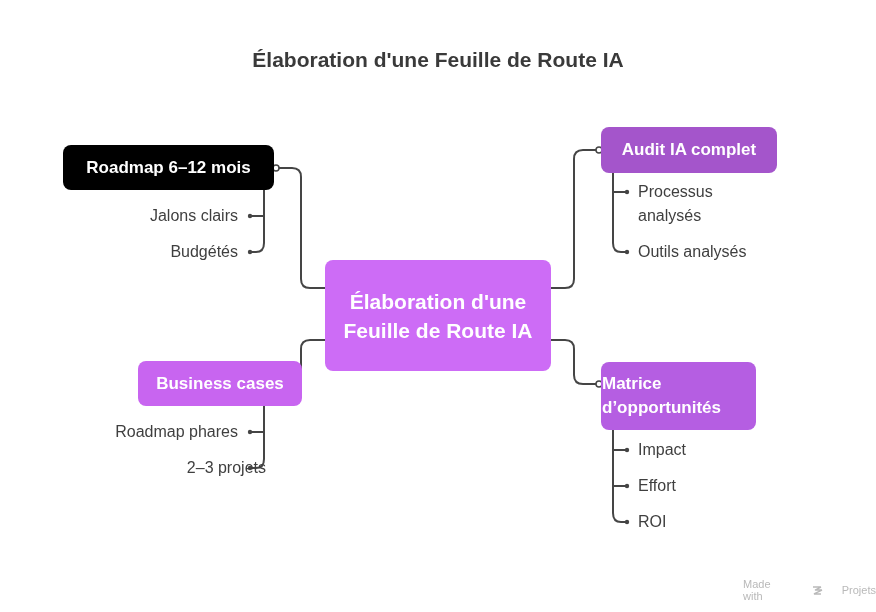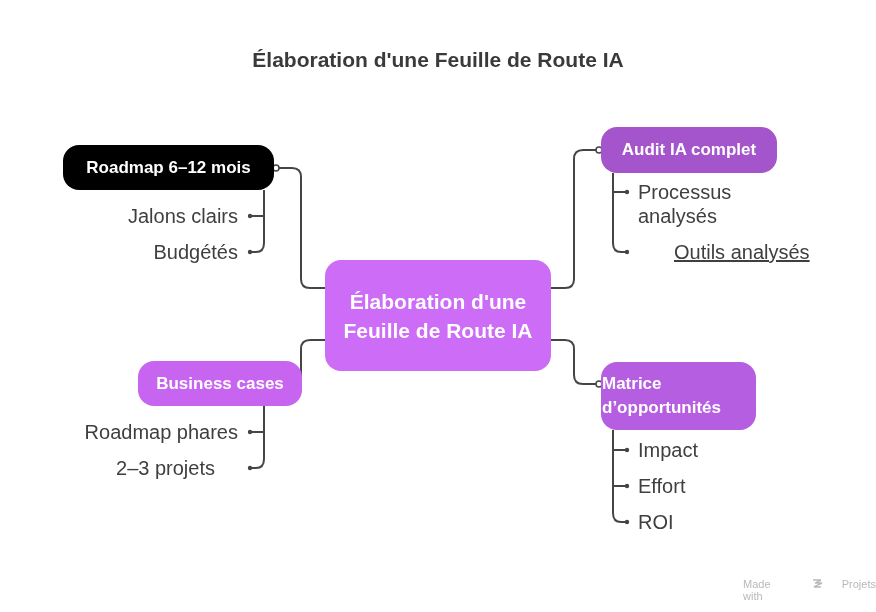--- a/index.html
+++ b/index.html
@@ -1,36 +1,36 @@
 <!DOCTYPE html>
 <html><head>
 <meta charset="utf-8">
 <style>
   html, body { margin: 0; padding: 0; background: #ffffff; }
   body { width: 876px; height: 612px; position: relative; overflow: hidden;
          font-family: "Liberation Sans", "DejaVu Sans", sans-serif; }
   .title { position: absolute; top: 48px; left: 0; width: 876px; text-align: center;
            font-size: 21px; font-weight: bold; color: #3a3a3a; }
   svg.lines { position: absolute; left: 0; top: 0; }
-  .node { position: absolute; border-radius: 16px; color: #ffffff; font-weight: bold;
+  .node { position: absolute; border-radius: 8px; color: #ffffff; font-weight: bold;
           box-sizing: border-box; display: flex; align-items: center; }
   .center { left: 325px; top: 260px; width: 226px; height: 111px; background: #cd6cf6;
             font-size: 21px; line-height: 29px; text-align: center; justify-content: center; padding: 0 10px; }
   .n-roadmap { left: 63px; top: 145px; width: 211px; height: 45px; background: #000000;
                font-size: 17px; justify-content: center; }
   .n-audit { left: 601px; top: 127px; width: 176px; height: 46px; background: #a455cb;
              font-size: 17px; justify-content: center; }
   .n-business { left: 110px; top: 361px; width: 164px; height: 45px; background: #c865f0;
                 font-size: 17px; justify-content: center; margin-left: 28px; }
   .n-matrice { left: 601px; top: 362px; width: 155px; height: 68px; background: #b55ee2;
                font-size: 17px; line-height: 24px; padding-left: 1px; }
-  .leaf { position: absolute; font-size: 20px; color: #3f3f3f; line-height: 24px; }
+  .leaf { position: absolute; font-size: 16px; color: #3f3f3f; line-height: 24px; }
   .leaf.right { text-align: right; }
   .footer { position: absolute; left: 743px; top: 578px; font-size: 11px; color: #b9b9b9;
-            display: flex; align-items: flex-start; gap: 19px; }
+            display: flex; align-items: center; gap: 19px; }
 </style>
 </head>
 <body>
 
 <div class="title">Élaboration d'une Feuille de Route IA</div>
 
 <svg class="lines" width="876" height="612">
   <g fill="none" stroke="#454545" stroke-width="2">
 
     <path d="M325 288 H310 Q301 288 301 279 V177 Q301 168 292 168 H278"></path>
@@ -69,25 +69,25 @@
 </svg>
 
 <div class="node center">Élaboration d'une Feuille de Route IA</div>
 
 <div class="node n-roadmap">Roadmap 6–12 mois</div>
 <div class="leaf right" style="right:638px; top:204px;margin-left:38px;">Jalons clairs</div>
 <div class="leaf right" style="right:638px; top:240px;">Budgétés</div>
 
 <div class="node n-audit">Audit IA complet</div>
 <div class="leaf" style="left:638px; top:180px; width:110px;">Processus analysés</div>
-<div class="leaf" style="left:674px; top:240px;text-decoration:underline;">Outils analysés</div>
+<div class="leaf" style="left:638px; top:240px;">Outils analysés</div>
 
 <div class="node n-business">Business cases</div>
 <div class="leaf right" style="right:638px; top:420px;">Roadmap phares</div>
-<div class="leaf right" style="right:661px; top:456px;">2–3 projets</div>
+<div class="leaf right" style="right:610px; top:456px;">2–3 projets</div>
 
 <div class="node n-matrice">Matrice d’opportunités</div>
 <div class="leaf" style="left:638px; top:438px;">Impact</div>
 <div class="leaf" style="left:638px; top:474px;">Effort</div>
 <div class="leaf" style="left:638px; top:510px;">ROI</div>
 
 <div class="footer">
   <span>Made with</span>
   <svg width="11" height="11" viewBox="0 0 11 11">
     <path d="M1 2 H9 L3 5 H10 L2 9 H9" fill="none" stroke="#b9b9b9" stroke-width="1.4"></path>

